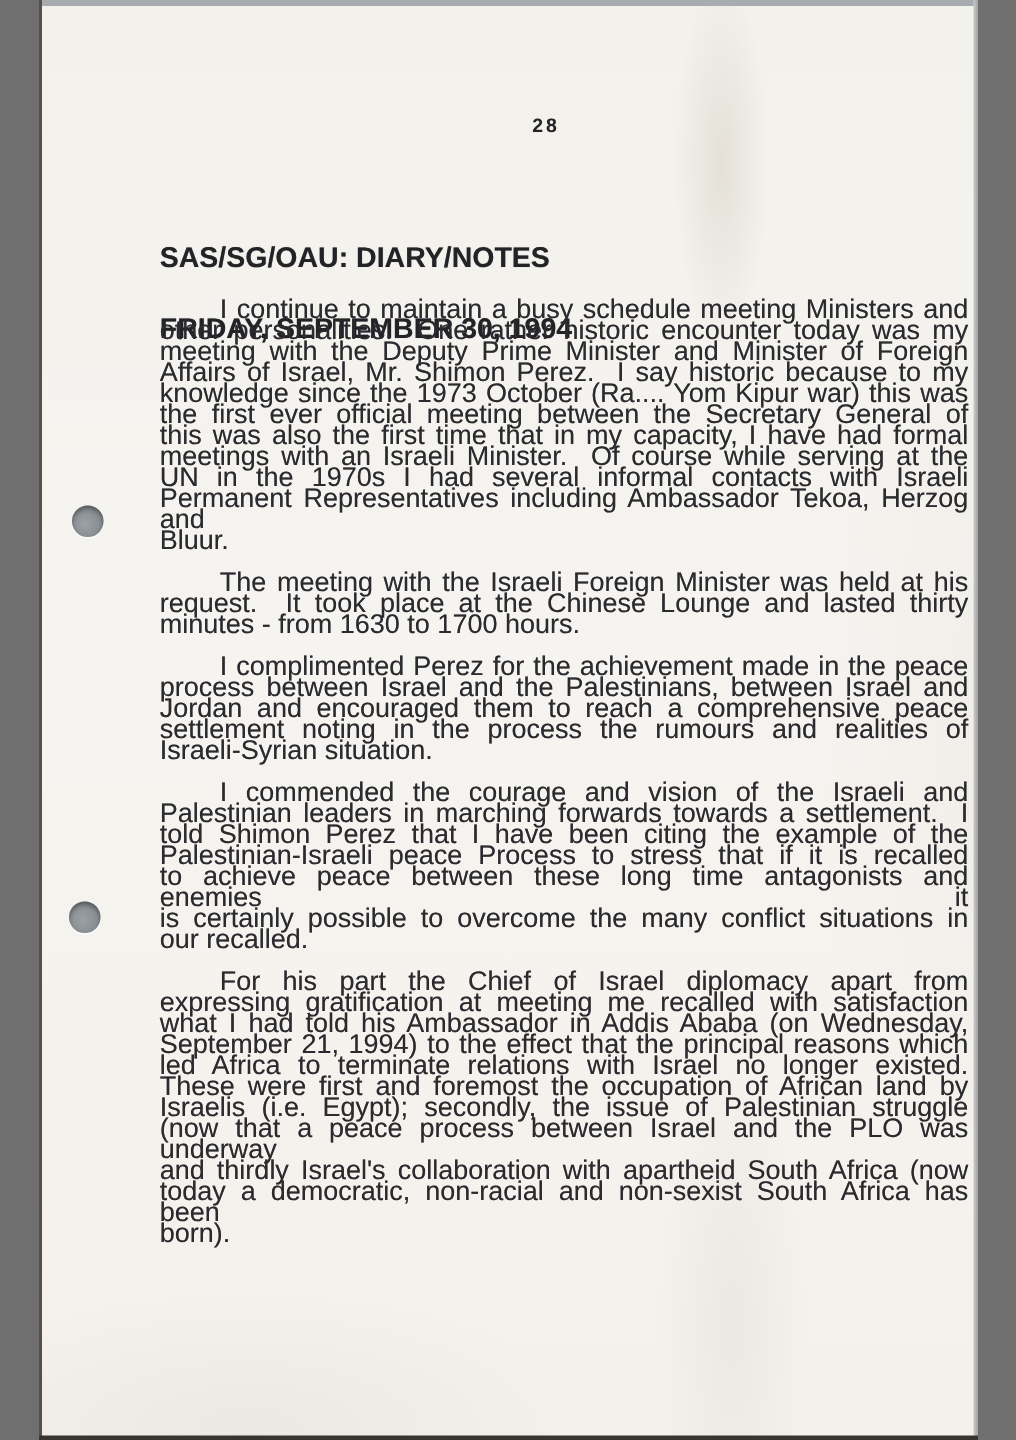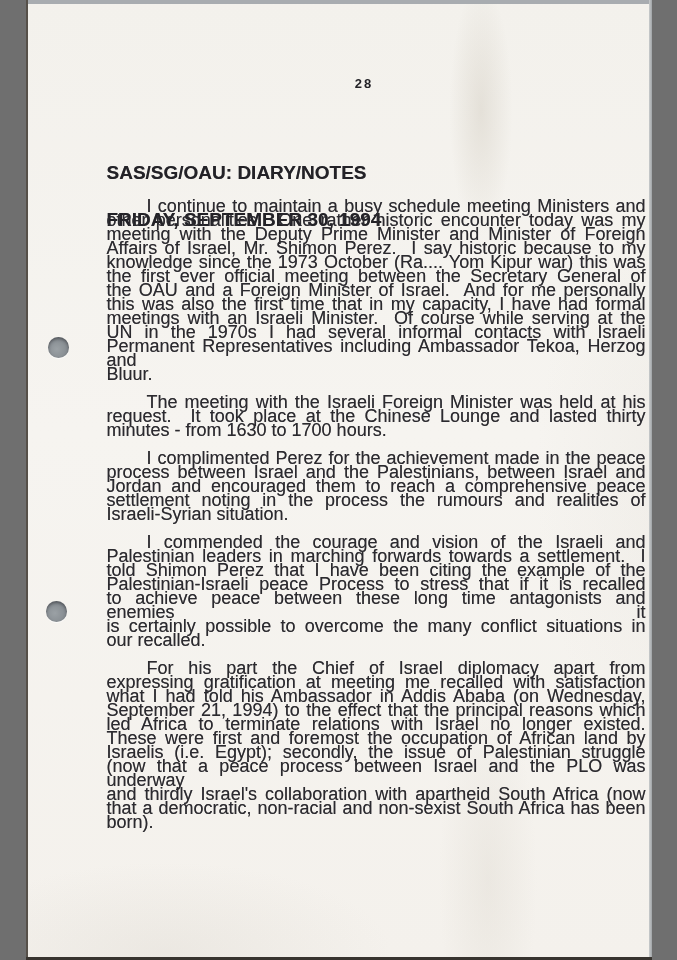--- a/index.html
+++ b/index.html
@@ -103,21 +103,20 @@
 
 
   <div class="doc-body">
       <div class="para">
         <div class="line first">I continue to maintain a busy schedule meeting Ministers and</div>
         <div class="line">other personalities.  One rather historic encounter today was my</div>
         <div class="line">meeting with the Deputy Prime Minister and Minister of Foreign</div>
         <div class="line">Affairs of Israel, Mr. Shimon Perez.  I say historic because to my</div>
         <div class="line">knowledge since the 1973 October (Ra.... Yom Kipur war) this was</div>
         <div class="line">the first ever official meeting between the Secretary General of</div>
-        <div class="line">the OAU and a Foreign Minister of Israel.  And for me personally</div>
         <div class="line">this was also the first time that in my capacity, I have had formal</div>
         <div class="line">meetings with an Israeli Minister.  Of course while serving at the</div>
         <div class="line">UN in the 1970s I had several informal contacts with Israeli</div>
         <div class="line">Permanent Representatives including Ambassador Tekoa, Herzog and</div>
         <div class="line last">Bluur.</div>
       </div>
       <div class="para">
         <div class="line first">The meeting with the Israeli Foreign Minister was held at his</div>
         <div class="line">request.  It took place at the Chinese Lounge and lasted thirty</div>
         <div class="line last">minutes - from 1630 to 1700 hours.</div>
@@ -141,18 +140,18 @@
       <div class="para">
         <div class="line first">For his part the Chief of Israel diplomacy apart from</div>
         <div class="line">expressing gratification at meeting me recalled with satisfaction</div>
         <div class="line">what I had told his Ambassador in Addis Ababa (on Wednesday,</div>
         <div class="line">September 21, 1994) to the effect that the principal reasons which</div>
         <div class="line">led Africa to terminate relations with Israel no longer existed.</div>
         <div class="line">These were first and foremost the occupation of African land by</div>
         <div class="line">Israelis (i.e. Egypt); secondly, the issue of Palestinian struggle</div>
         <div class="line">(now that a peace process between Israel and the PLO was underway</div>
         <div class="line">and thirdly Israel's collaboration with apartheid South Africa (now</div>
-        <div class="line">that a democratic, non-racial and non-sexist South Africa has been</div>
+        <div class="line">today a democratic, non-racial and non-sexist South Africa has been</div>
         <div class="line last">born).</div>
       </div>
     </div>
 
 </div>
 
 </body></html>

